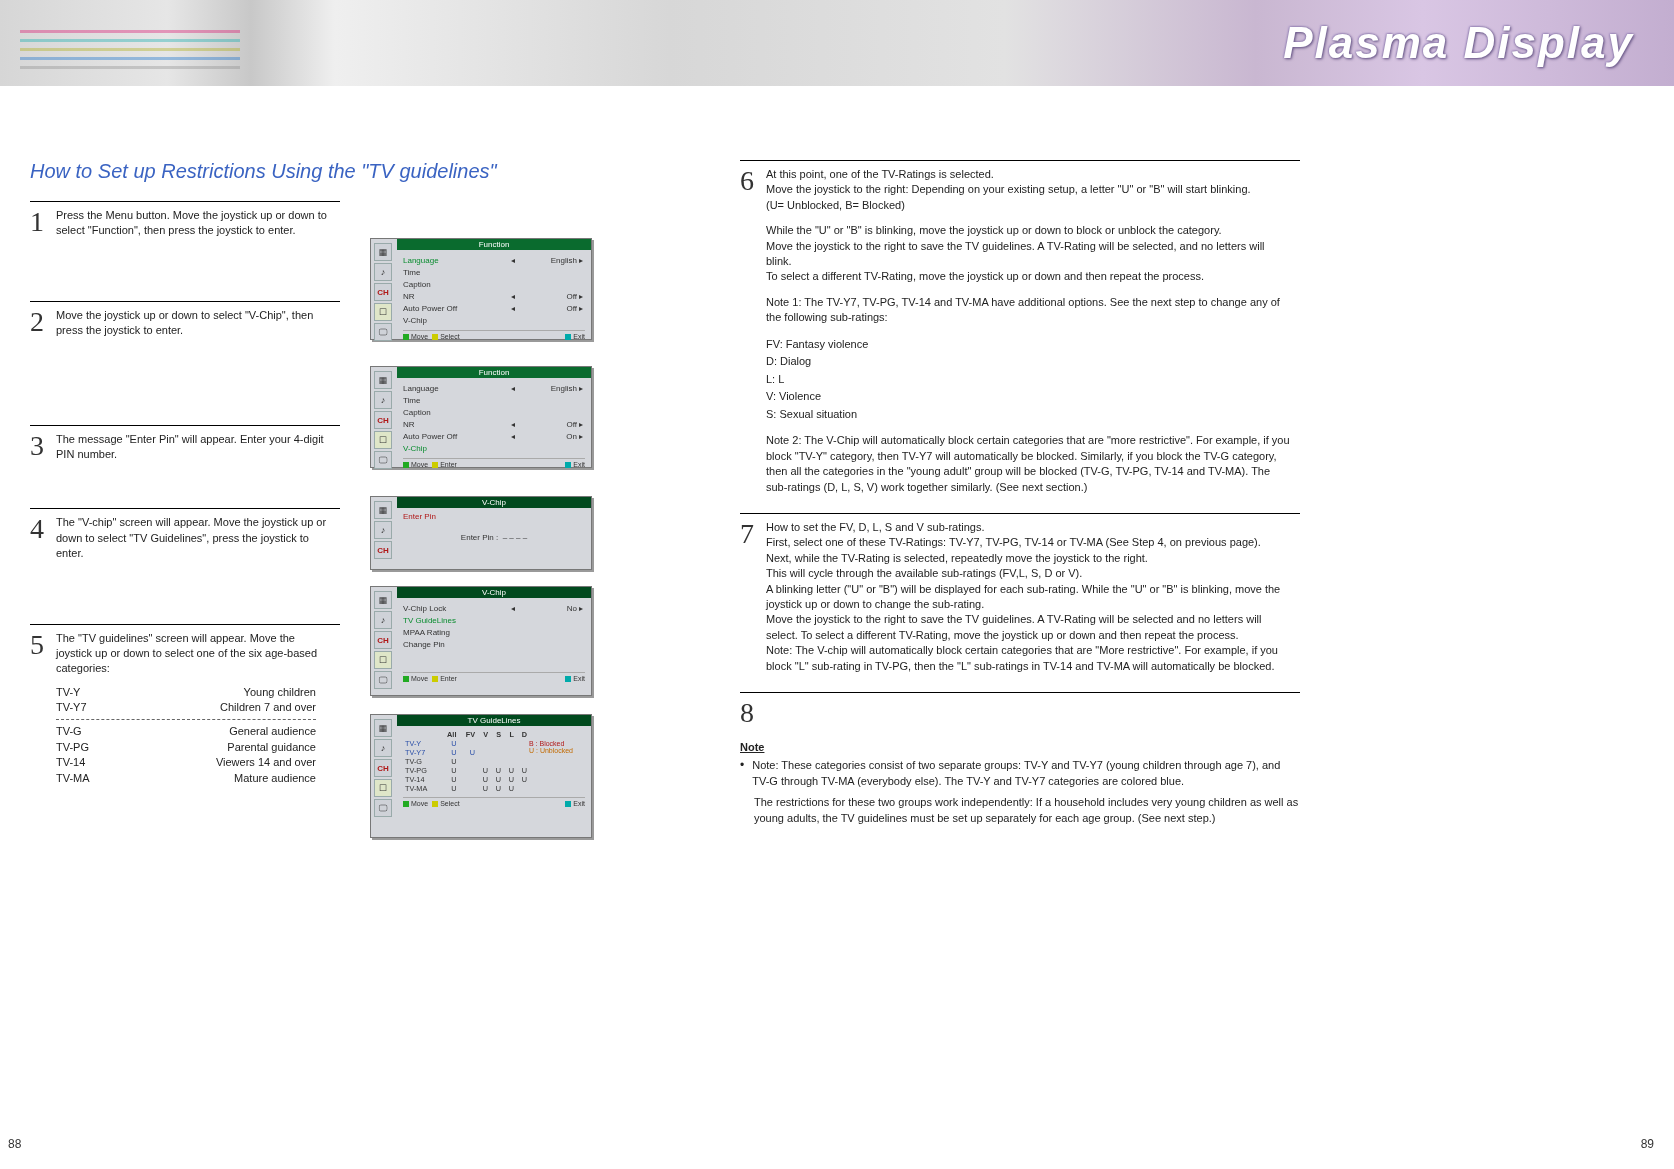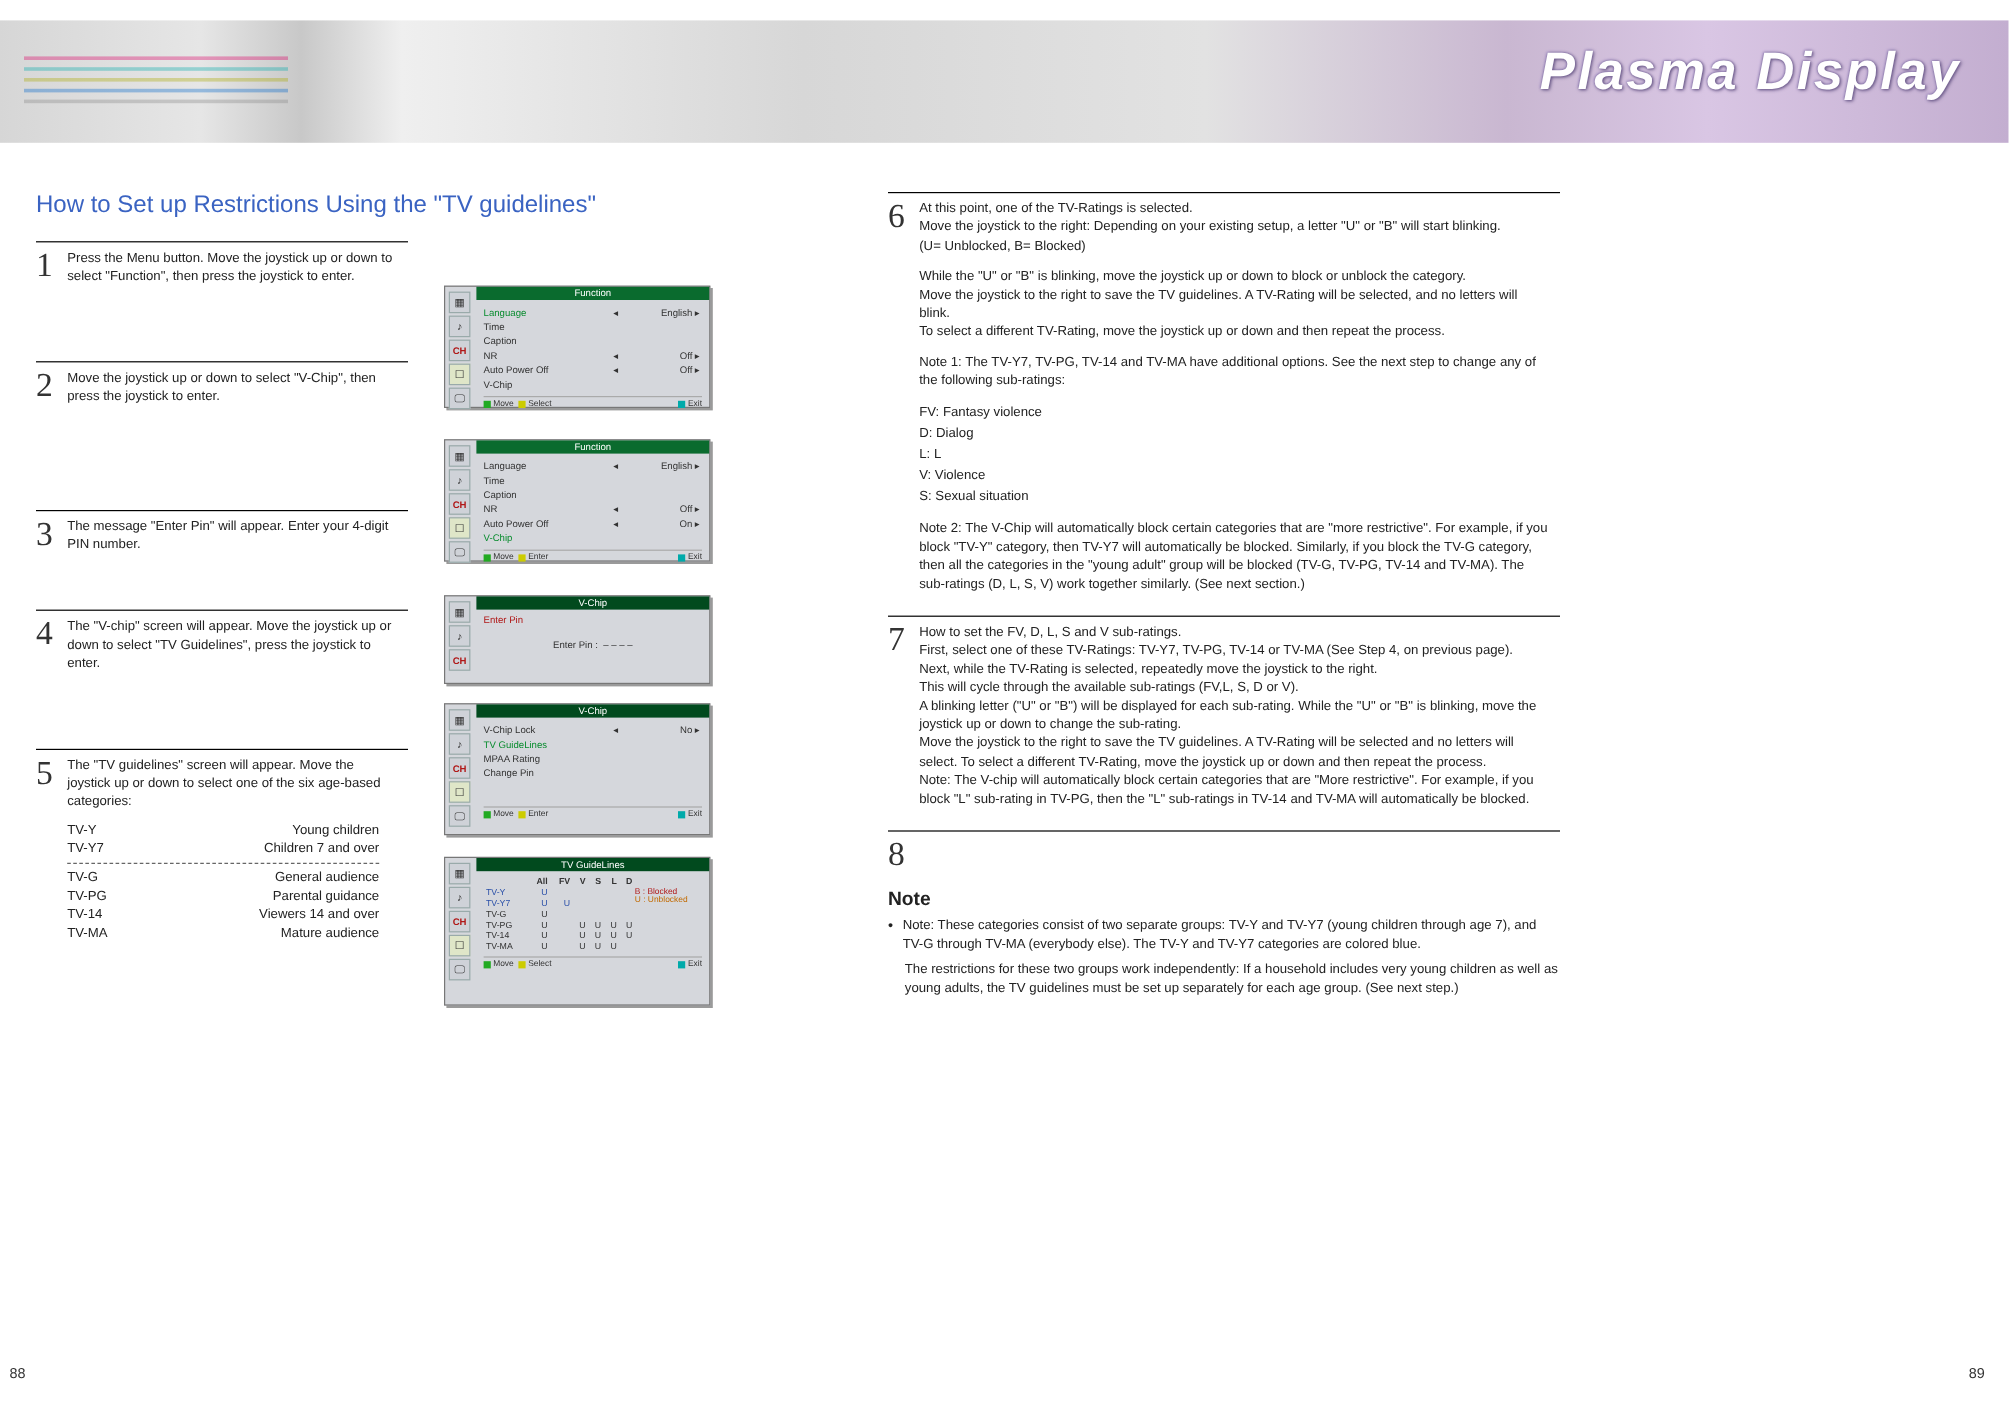--- a/index.html
+++ b/index.html
@@ -1,33 +1,33 @@
 <!DOCTYPE html>
 <html><head>
 <meta charset="utf-8">
 <style>
   html,body{margin:0;padding:0;background:#fff;font-family:Verdana,Geneva,sans-serif;color:#222}
   .page{width:1674px;height:1169px;position:relative;overflow:hidden;background:#fff}
   
-  .banner{position:absolute;top:17px;left:0;right:0;height:102px;
+  .banner{position:absolute;top:0;left:0;right:0;height:86px;
     background:linear-gradient(90deg,#d6d6d6 0%, #e6e6e6 10%, #c8c8c8 15%, #efefef 20%, #d7d7d7 40%, #e2e2e2 60%, #c9b7d1 75%, #d9c6e4 85%, #c3aed0 100%)}
   .banner-title{position:absolute;right:40px;top:18px;font-family:"Trebuchet MS",Verdana,sans-serif;font-size:44px;font-style:italic;font-weight:700;letter-spacing:2px;
     color:#fff;text-shadow:0 0 2px #7f6da0,1px 1px 3px #5b4a79,-1px -1px 2px #b9a6d2}
   .banner-stripes{position:absolute;left:20px;top:30px;width:220px;height:60px;opacity:.35}
   .banner-stripes span{display:block;height:3px;margin-bottom:6px;background:#8fa}
   .banner-stripes span:nth-child(1){background:#d06;}
   .banner-stripes span:nth-child(2){background:#0aa;}
   .banner-stripes span:nth-child(3){background:#aa0;}
   .banner-stripes span:nth-child(4){background:#06c;}
   .banner-stripes span:nth-child(5){background:#888;}
   
   .col{position:absolute;top:160px}
   .col-left{left:30px;width:660px}
   .col-right{left:740px;width:560px;top:160px}
-  .heading{font-family:"Trebuchet MS",Verdana,sans-serif;font-size:20px;color:#3a63c2;margin-bottom:10px}
+  .heading{font-family:"Trebuchet MS",Verdana,sans-serif;font-size:20px;color:#3a63c2;font-style:italic;margin-bottom:10px}
   .intro{font-size:11px;line-height:1.45;margin-bottom:24px}
   .step{display:flex;align-items:flex-start;border-top:1px solid #000;padding-top:6px;margin-top:18px}
   .step-num{font-family:"Times New Roman",serif;font-size:28px;line-height:1;width:26px;color:#333;flex-shrink:0}
   .step-body{font-size:11px;line-height:1.4;flex:1;padding-right:10px}
   .ratings-table{font-size:11px;margin-top:8px;padding-left:0}
   .ratings-table .row{display:flex}
   .ratings-table .c1{width:80px}
   .ratings-table .c2{width:180px;text-align:right}
   .dash-sep{border-top:1px dashed #666;margin:4px 0;width:260px}
   
@@ -52,21 +52,21 @@
   .dot.exit{background:#0aa}
   .green{color:#098c2f}
   .red{color:#b01818}
   .blue{color:#2a4fa8}
   .orange{color:#c26a00}
   
   .rstep{display:flex;align-items:flex-start;border-top:1px solid #000;padding-top:6px;margin-top:18px}
   .rstep:first-child{margin-top:0}
   .rstep .step-num{font-size:28px}
   .sublist{font-size:11px;margin:10px 0 10px 0;line-height:1.6}
-  .note-head{font-size:16px;font-weight:700;margin-top:14px}
+  .note-head{font-size:11px;font-weight:700;text-decoration:underline;margin-top:14px}
   .note-body{font-size:11px;line-height:1.5;margin-top:4px}
   .bullet{display:flex;gap:8px}
   .bullet::before{content:"•";font-size:12px;line-height:1.4}
   
   .pagenum{position:absolute;bottom:18px;font-size:12px;color:#333}
   .pn-left{left:8px}
   .pn-right{right:20px}
   
   #osd1{top:238px;height:100px}
   #osd2{top:366px;height:100px}

